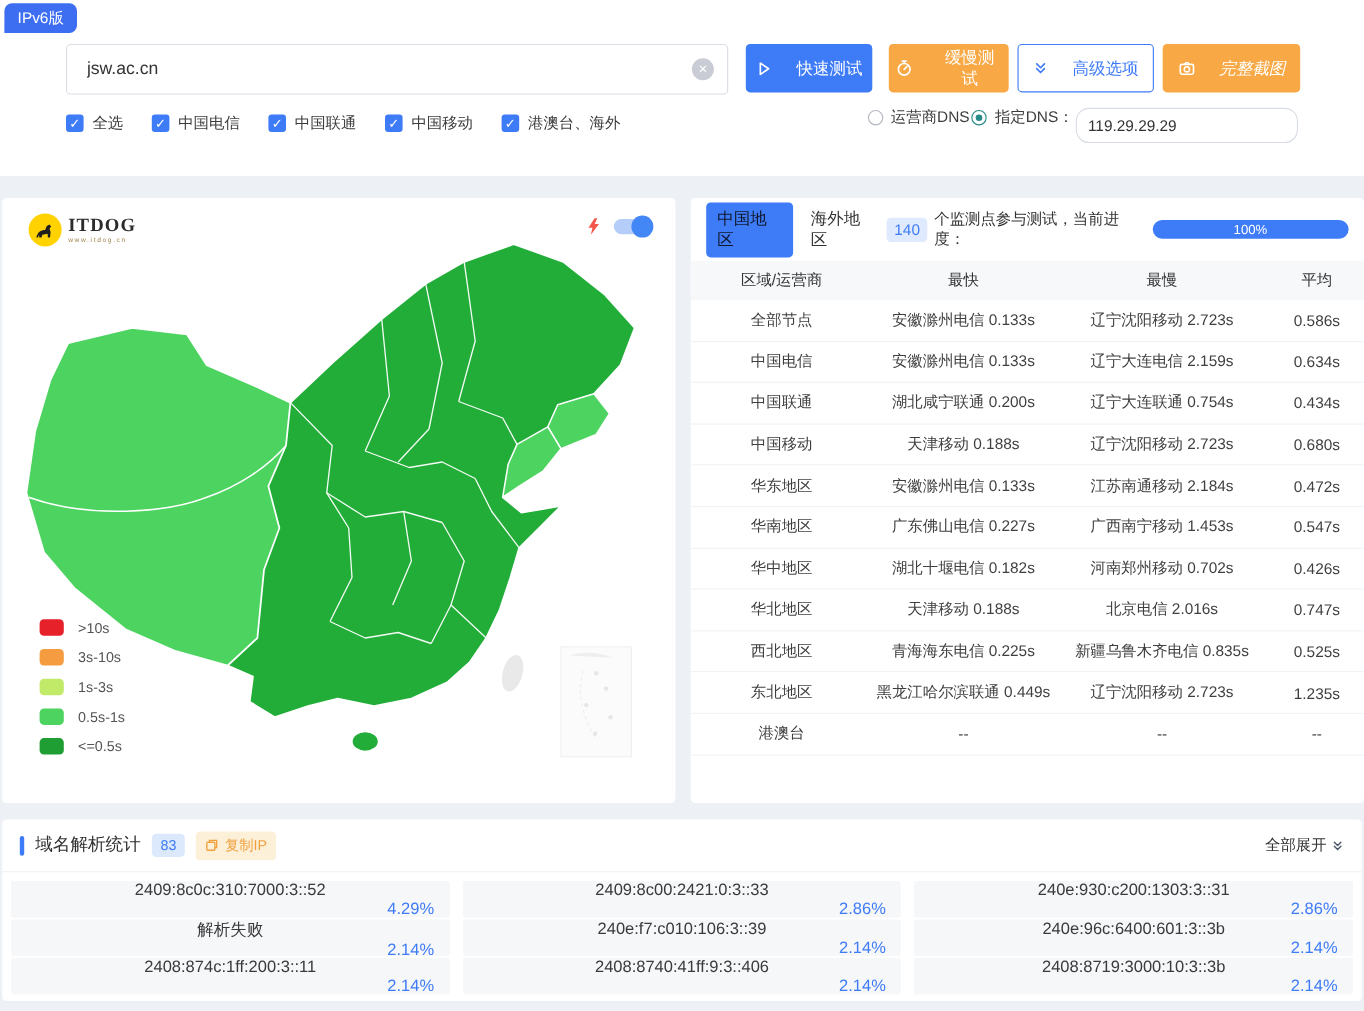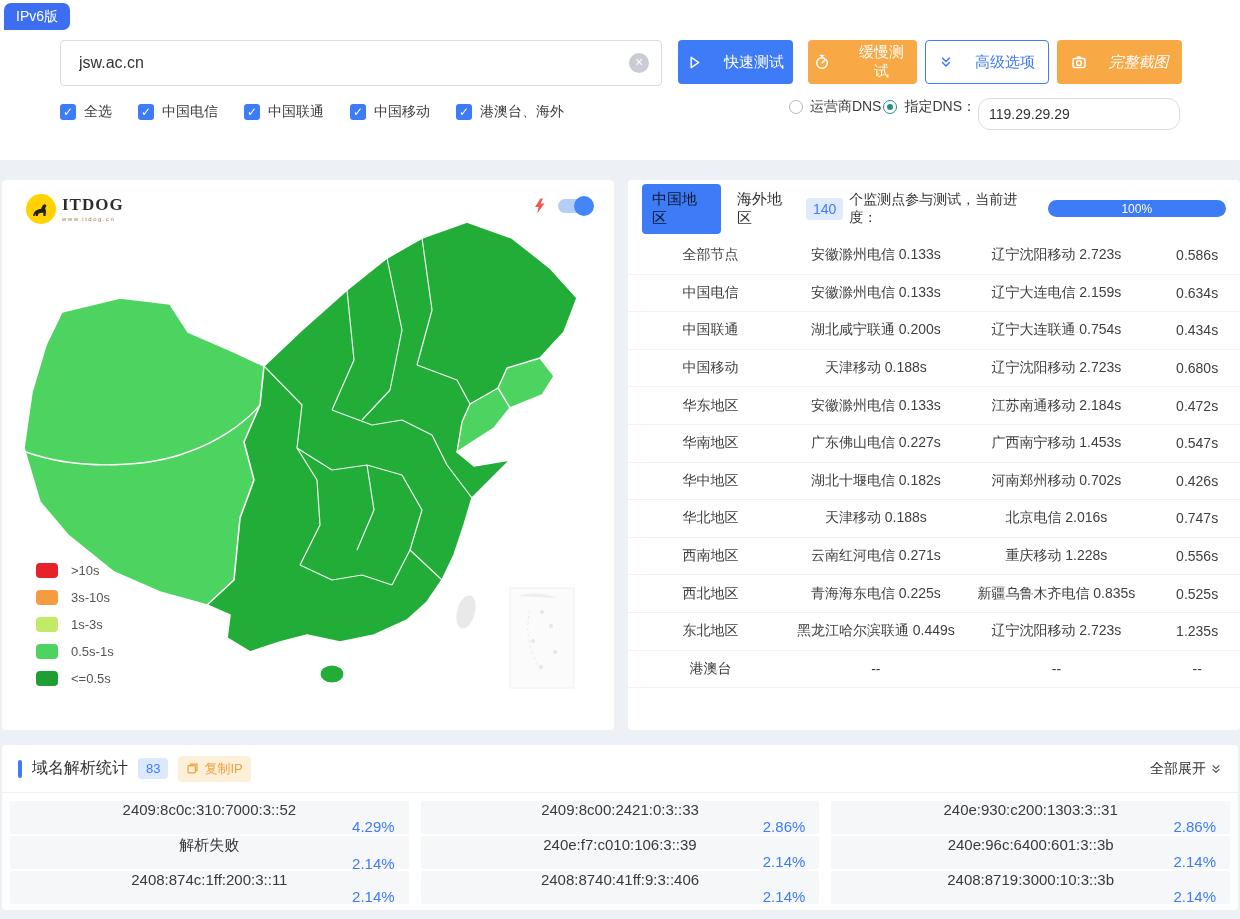--- a/index.html
+++ b/index.html
@@ -258,20 +258,26 @@
       <span class="rtab">海外地区</span>
       <span class="monitor-info">
         <span class="count-badge">140</span>
         <span>个监测点参与测试，当前进度：</span>
         <span class="progress">
           <span>100%</span>
         </span>
       </span>
     </div>
     <div class="rtable">
+      <div class="rtable-head">
+          <span class="tc tc0">区域/运营商</span>
+          <span class="tc tc1">最快</span>
+          <span class="tc tc2">最慢</span>
+          <span class="tc tc3">平均</span>
+        </div>
       <div class="rtable-body">
           <div class="rtable-row">
             <span class="tc tc0">全部节点</span>
             <span class="tc tc1">安徽滁州电信 0.133s</span>
             <span class="tc tc2">辽宁沈阳移动 2.723s</span>
             <span class="tc tc3">0.586s</span>
           </div>
           <div class="rtable-row">
             <span class="tc tc0">中国电信</span>
             <span class="tc tc1">安徽滁州电信 0.133s</span>
@@ -306,26 +312,20 @@
             <span class="tc tc0">华中地区</span>
             <span class="tc tc1">湖北十堰电信 0.182s</span>
             <span class="tc tc2">河南郑州移动 0.702s</span>
             <span class="tc tc3">0.426s</span>
           </div>
           <div class="rtable-row">
             <span class="tc tc0">华北地区</span>
             <span class="tc tc1">天津移动 0.188s</span>
             <span class="tc tc2">北京电信 2.016s</span>
             <span class="tc tc3">0.747s</span>
-          </div>
-          <div class="rtable-row">
-            <span class="tc tc0">西南地区</span>
-            <span class="tc tc1">云南红河电信 0.271s</span>
-            <span class="tc tc2">重庆移动 1.228s</span>
-            <span class="tc tc3">0.556s</span>
           </div>
           <div class="rtable-row">
             <span class="tc tc0">西北地区</span>
             <span class="tc tc1">青海海东电信 0.225s</span>
             <span class="tc tc2">新疆乌鲁木齐电信 0.835s</span>
             <span class="tc tc3">0.525s</span>
           </div>
           <div class="rtable-row">
             <span class="tc tc0">东北地区</span>
             <span class="tc tc1">黑龙江哈尔滨联通 0.449s</span>

